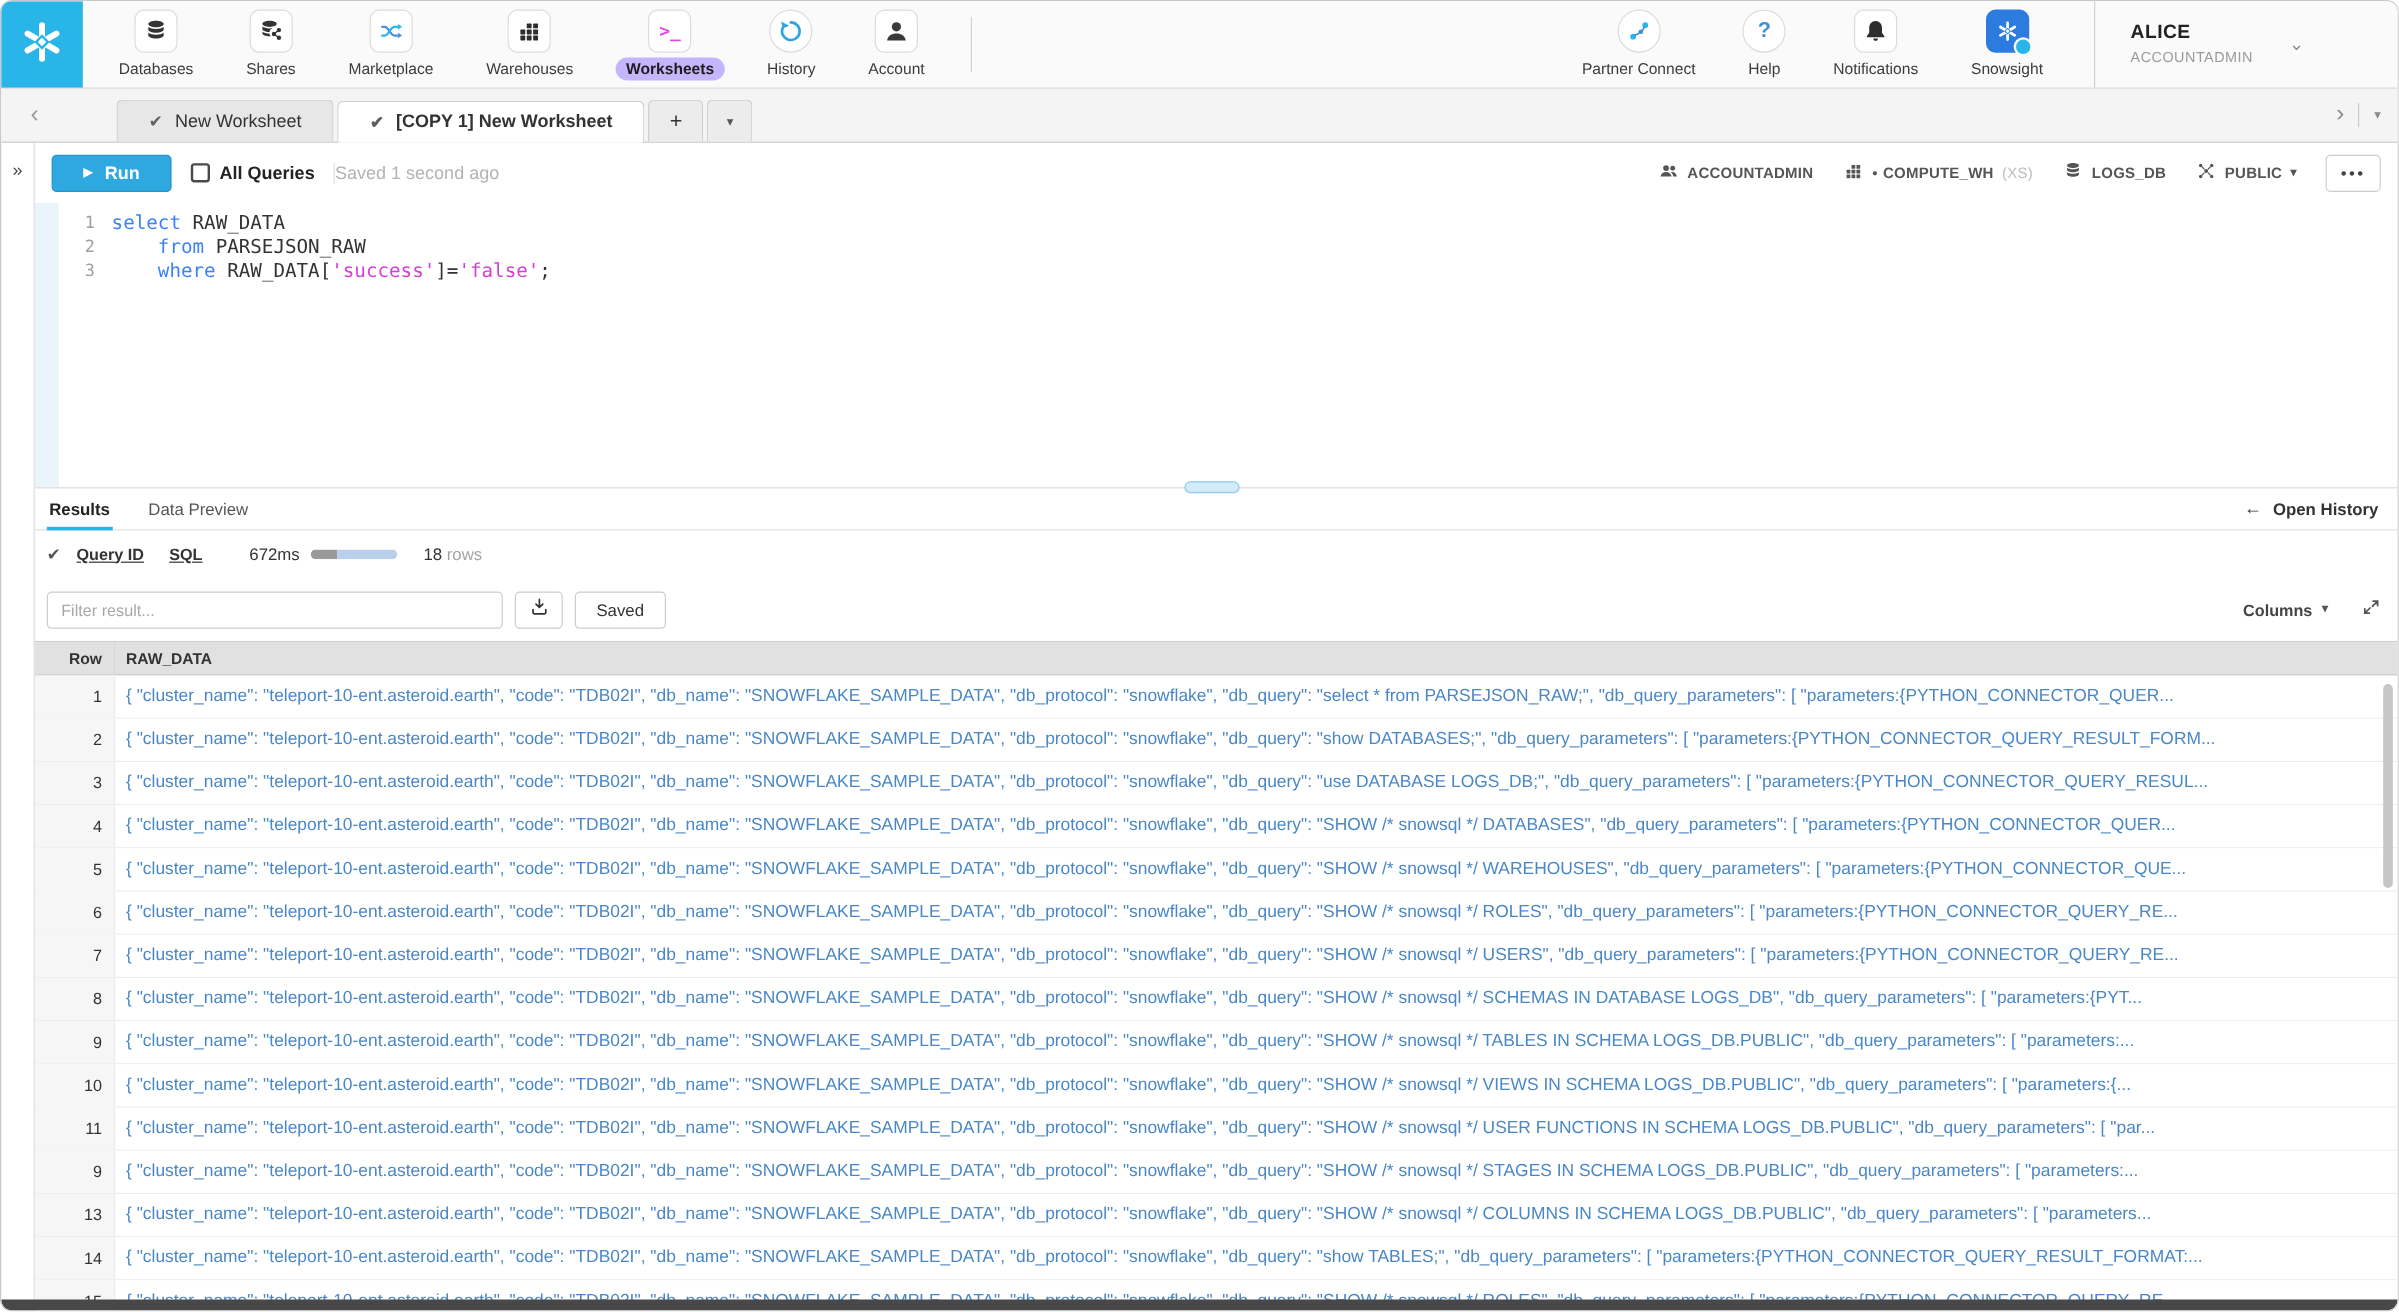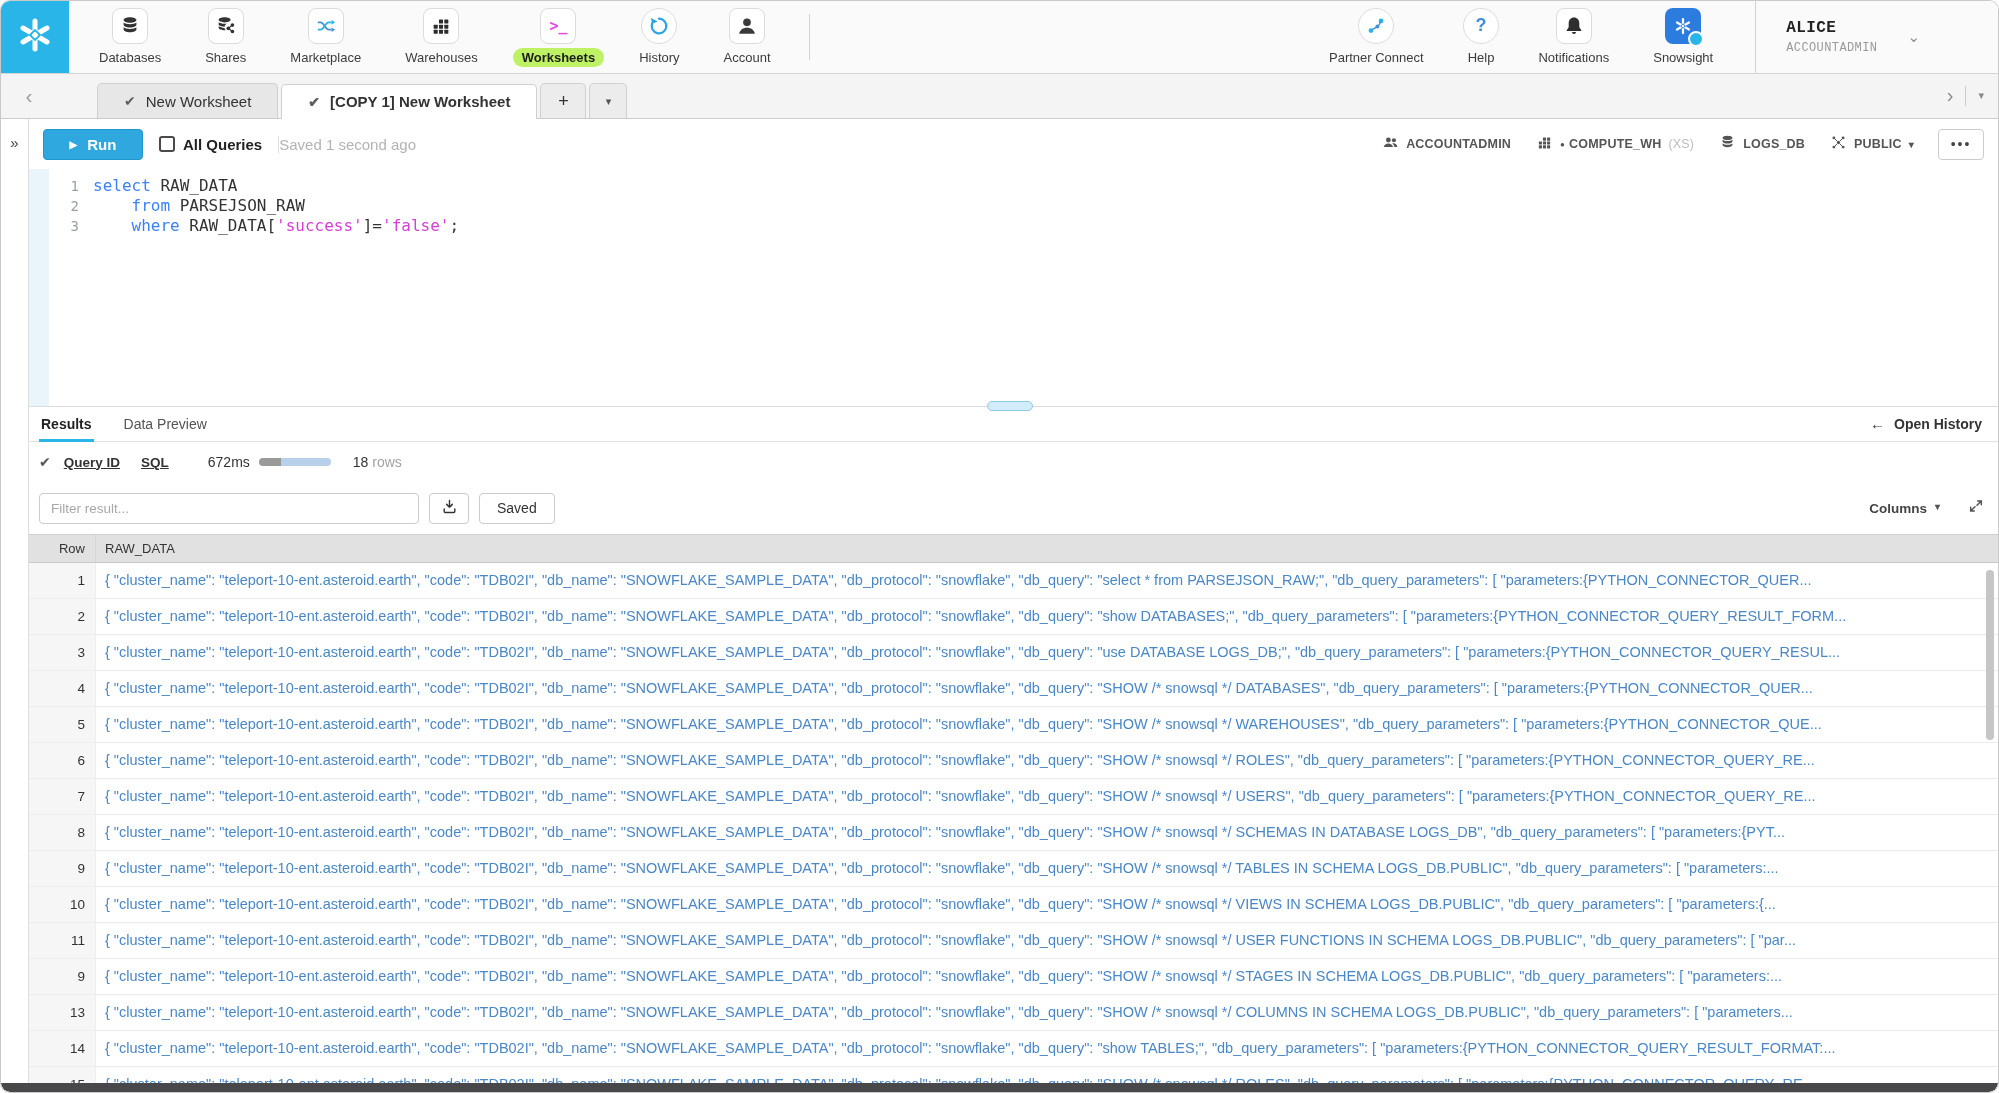--- a/index.html
+++ b/index.html
@@ -14,25 +14,25 @@
   .nav-item { display:flex; flex-direction:column; align-items:center; gap:4px; padding:0 13px; cursor:pointer; }
   .nav-icon { width:36px; height:36px; background:#fff; border:1px solid #dcdcdc; border-radius:8px; display:flex; align-items:center; justify-content:center; }
   .nav-icon.round { border-radius:50%; }
   .nav-icon svg { width:22px; height:22px; }
   .nav-icon.snowsight { background:#2c7ce0; border:none; position:relative; }
   .nav-icon.snowsight svg { width:20px; height:20px; }
   .nav-icon.snowsight::after { content:""; position:absolute; right:-3px; bottom:-3px; width:12px; height:12px; border-radius:50%; background:#29b5e8; border:2px solid #fafafa; }
   .ws-glyph { font-family:"DejaVu Sans Mono", monospace; font-weight:bold; color:#e34ae3; font-size:15px; }
   .help-glyph { color:#3f8fd6; font-weight:bold; font-size:18px; }
   .nav-label { font-size:13px; color:#3c3c3c; padding:2px 9px; border-radius:10px; white-space:nowrap; }
-  .nav-item.active .nav-label { background:#bef264; font-weight:bold; color:#1c1c1c; }
+  .nav-item.active .nav-label { background:#c4b5fd; font-weight:bold; color:#1c1c1c; }
   .nav-divider { width:1px; background:#d2d2d2; margin:13px 8px; }
   .nav-spacer { flex:1; }
   .user-block { display:flex; align-items:center; gap:30px; border-left:1px solid #d2d2d2; padding:0 78px 0 30px; margin-left:12px; cursor:pointer; }
-  .user-meta { display:flex; flex-direction:column; gap:4px;font-family:Liberation Mono, monospace; }
+  .user-meta { display:flex; flex-direction:column; gap:4px; }
   .user-name { font-size:16px; font-weight:bold; color:#222; letter-spacing:.4px; }
   .user-role { font-size:12px; color:#9a9a9a; letter-spacing:.4px; }
   .user-caret { color:#8a8a8a; font-size:15px; }
 
   
   .tabbar { height:45px; background:#f4f4f4; border-bottom:1px solid #cccccc; display:flex; align-items:flex-end; position:relative; }
   .tab-scroll { width:56px; height:45px; display:flex; align-items:center; justify-content:center; color:#9a9a9a; font-size:21px; cursor:pointer; }
   .tabs-holder { display:flex; align-items:flex-end; gap:3px; margin-left:40px; }
   .tab { height:35px; display:flex; align-items:center; gap:10px; padding:0 26px; background:#e7e7e7; border:1px solid #d0d0d0; border-bottom:none; border-radius:5px 5px 0 0; font-size:15px; color:#333; white-space:nowrap; cursor:pointer; }
   .tab .check { color:#5f5f5f; font-size:14px; }
@@ -107,21 +107,21 @@
   .icon-btn svg { width:17px; height:17px; }
   .copy-btn { height:31px; padding:0 17px; border:1px solid #ccc; border-radius:4px; background:#fff; font-size:14px; color:#333; display:flex; align-items:center; cursor:pointer; }
   .filter-spacer { flex:1; }
   .columns-dd { display:flex; align-items:flex-start; gap:8px; font-size:13.5px; font-weight:bold; color:#444; cursor:pointer; }
   .columns-dd .ctx-caret { font-size:10px; }
   .expand-btn { margin-left:18px; display:flex; cursor:pointer; }
   .expand-btn svg { width:16px; height:16px; }
 
   
   .table { flex:1; min-height:0; position:relative; overflow:hidden; }
-  .t-head { height:29px; background:#e1e1e1; border-top:1px solid #cfcfcf; border-bottom:1px solid #c9c9c9; display:flex; font-size:13px; font-weight:normal; color:#333; }
+  .t-head { height:29px; background:#e1e1e1; border-top:1px solid #cfcfcf; border-bottom:1px solid #c9c9c9; display:flex; font-size:13px; font-weight:bold; color:#333; }
   .h-num { width:67px; flex:none; text-align:right; padding-right:10px; line-height:27px; border-right:1px solid #d6d6d6; }
   .h-data { padding-left:9px; line-height:27px; }
   .t-row { height:36px; display:flex; border-bottom:1px solid #ededed; background:#fff; }
   .t-num { width:67px; flex:none; background:#f6f6f6; text-align:right; padding-right:10px; font-size:13.5px; color:#333; line-height:35px; border-right:1px solid #eeeeee; }
   .t-data { flex:1; min-width:0; padding-left:9px; font-size:14.5px; color:#4a87c6; line-height:35px; white-space:nowrap; overflow:hidden; cursor:pointer; }
   .v-scrollbar { position:absolute; right:4px; top:36px; width:8px; height:170px; background:#c6c6c6; border-radius:4px; cursor:grab; }
 
   .bottom-edge { position:absolute; left:0; right:0; bottom:0; height:9px; background:#48484a; border-radius:0 0 10px 10px; z-index:6; }
 </style>
 </head>

